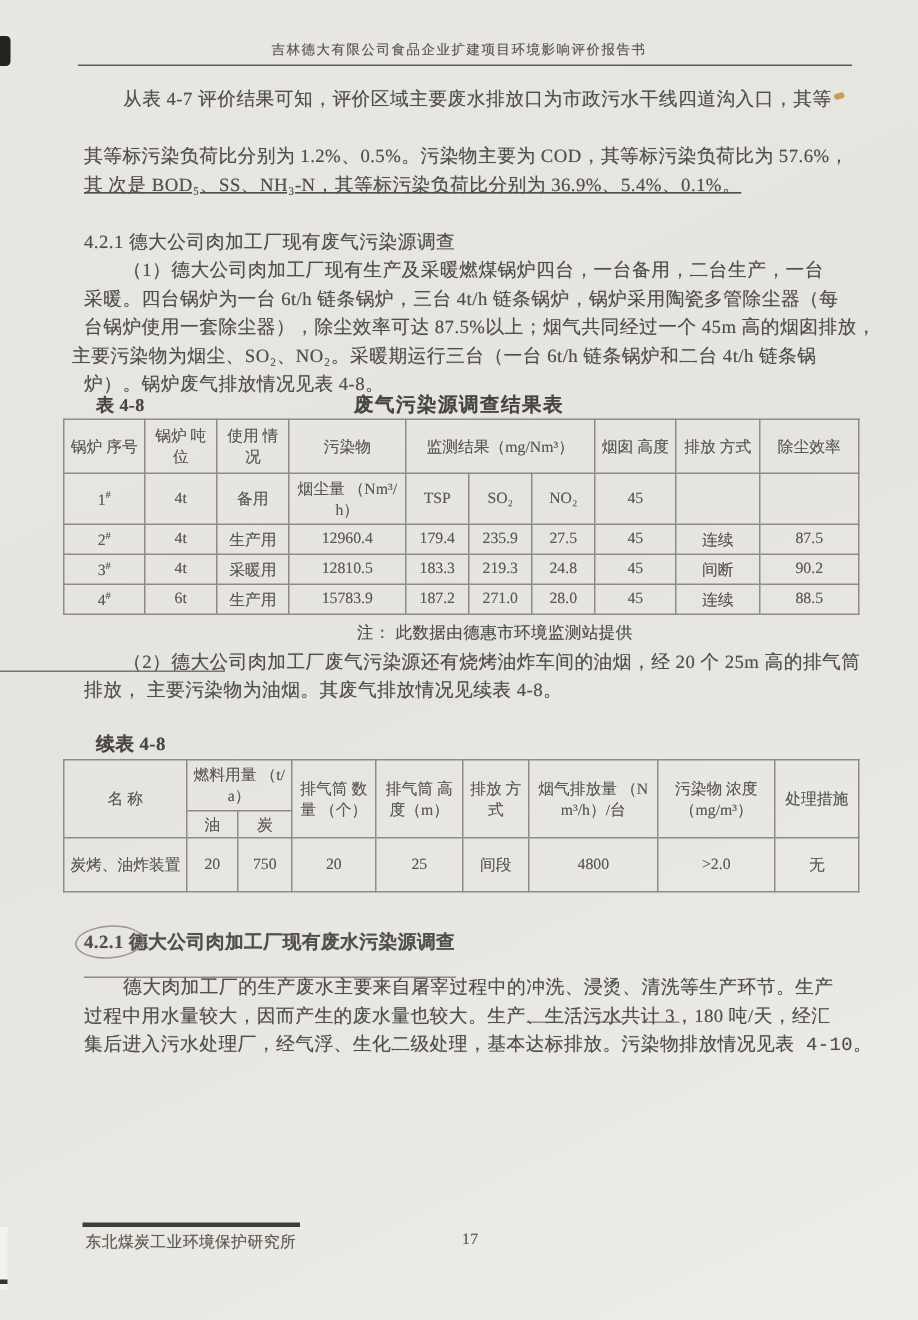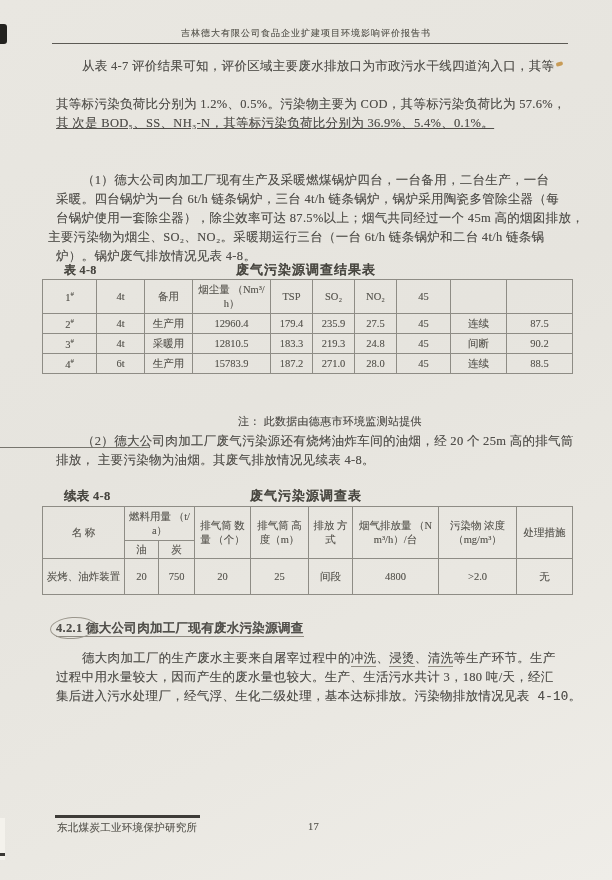--- a/index.html
+++ b/index.html
@@ -10,21 +10,21 @@
         text-shadow:0 0 0.5px rgba(90,88,82,0.55);}
   .small{font-size:11px;}
   .h{font-weight:bold;color:#47453f;}
   .center{width:612px;text-align:center;left:0;}
   .rule{position:absolute;background:#5c5a54;height:1px;}
   table{border-collapse:collapse;position:absolute;table-layout:fixed;}
   td{border:1px solid #8e8c85;text-align:center;vertical-align:middle;
      font-size:10.5px;color:#5a5852;padding:1px 2px;word-break:break-all;
      text-shadow:0 0 0.4px rgba(95,93,86,0.5);}
   sup{font-size:7px;}
-  .ul{border-bottom:1px solid #8f8b82;padding-bottom:1px;}
+  .ul{border-bottom:1px solid #8f8b82;padding-bottom:16px;}
   .artifact{position:absolute;}
   .oval{position:absolute;border:1.2px solid #9a968c;border-radius:50%;transform:rotate(-4deg);}
 </style>
 </head>
 <body>
 
 <div id="page">
 
   <div class="artifact" style="left:0;top:24px;width:7px;height:20px;background:#23221f;border-radius:0 3px 3px 0;"></div>
   <div class="artifact" style="left:556px;top:62px;width:7px;height:4px;background:#c08a34;transform:rotate(-15deg);border-radius:2px;opacity:.8;"></div>
@@ -32,20 +32,21 @@
   <div class="artifact" style="left:0;top:818px;width:5px;height:42px;background:#f4f2ec;"></div>
   <div class="artifact" style="left:0;top:853px;width:5px;height:3px;background:#3a3834;"></div>
 
   <div class="line center" style="top:27px;font-size:9px;color:#5c5a52;letter-spacing:1px;">吉林德大有限公司食品企业扩建项目环境影响评价报告书</div>
   <div class="rule" style="left:52px;top:43px;width:516px;"></div>
 
   <div class="line" style="left:82px;top:58px;">从表 4-7 评价结果可知，评价区域主要废水排放口为市政污水干线四道沟入口，其等</div>
   <div class="line" style="left:56px;top:96px;">其等标污染负荷比分别为 1.2%、0.5%。污染物主要为 COD，其等标污染负荷比为 57.6%，</div>
   <div class="line" style="left:56px;top:115px;text-decoration:underline;">其 次是 BOD₅、SS、NH₃-N，其等标污染负荷比分别为 36.9%、5.4%、0.1%。</div>
 
+  <div class="line" style="left:56px;top:153px;">4.2.1 德大公司肉加工厂现有废气污染源调查</div>
 
   <div class="line" style="left:82px;top:172px;">（1）德大公司肉加工厂现有生产及采暖燃煤锅炉四台，一台备用，二台生产，一台</div>
   <div class="line" style="left:56px;top:191px;">采暖。四台锅炉为一台 6t/h 链条锅炉，三台 4t/h 链条锅炉，锅炉采用陶瓷多管除尘器（每</div>
   <div class="line" style="left:56px;top:210px;">台锅炉使用一套除尘器），除尘效率可达 87.5%以上；烟气共同经过一个 45m 高的烟囱排放，</div>
   <div class="line" style="left:48px;top:229px;">主要污染物为烟尘、SO₂、NO₂。采暖期运行三台（一台 6t/h 链条锅炉和二台 4t/h 链条锅</div>
   <div class="line" style="left:56px;top:248px;">炉）。锅炉废气排放情况见表 4-8。</div>
 
   <div class="line h" style="left:64px;top:262px;font-size:12px;">表 4-8</div>
   <div class="line h center" style="top:261px;font-size:13px;letter-spacing:1px;">废气污染源调查结果表</div>
 
@@ -56,20 +57,30 @@
         <col style="width:48px">
         <col style="width:78px">
       <col style="width:42px">
         <col style="width:42px">
         <col style="width:42px">
       <col style="width:54px">
         <col style="width:56px">
         <col style="width:66px">
     </colgroup>
     <tbody>
+        <tr style="height:36px">
+      <td>锅炉 序号</td>
+      <td>锅炉 吨位</td>
+      <td>使用 情况</td>
+      <td>污染物</td>
+      <td colspan="3">监测结果（mg/Nm³）</td>
+      <td>烟囱 高度</td>
+      <td>排放 方式</td>
+      <td>除尘效率</td>
+    </tr>
     <tr style="height:34px">
       <td><span>1</span><sup>#</sup></td>
       <td>4t</td>
       <td>备用</td>
       <td>烟尘量 （Nm³/h）</td>
       <td>TSP</td>
       <td>SO₂</td>
       <td>NO₂</td>
       <td>45</td>
       <td></td>
@@ -113,21 +124,20 @@
     </tr>
   </tbody>
     </table>
 
   <div class="line small" style="left:238px;top:414px;font-family:Liberation Serif, serif;">注： 此数据由德惠市环境监测站提供</div>
 
   <div class="line" style="left:82px;top:433px;">（2）德大公司肉加工厂废气污染源还有烧烤油炸车间的油烟，经 20 个 25m 高的排气筒</div>
   <div class="line" style="left:56px;top:452px;">排放， 主要污染物为油烟。其废气排放情况见续表 4-8。</div>
 
   <div class="line h" style="left:64px;top:488px;font-size:12.5px;">续表 4-8</div>
-  <div class="line h center" style="top:487px;font-size:13px;letter-spacing:1px;">废气污染源调查表</div>
 
   <table style="left:42px;top:506px;width:530px;">
     <colgroup>
       <col style="width:82px">
         <col style="width:34px">
         <col style="width:36px">
         <col style="width:56px">
       <col style="width:58px">
         <col style="width:44px">
         <col style="width:86px">

